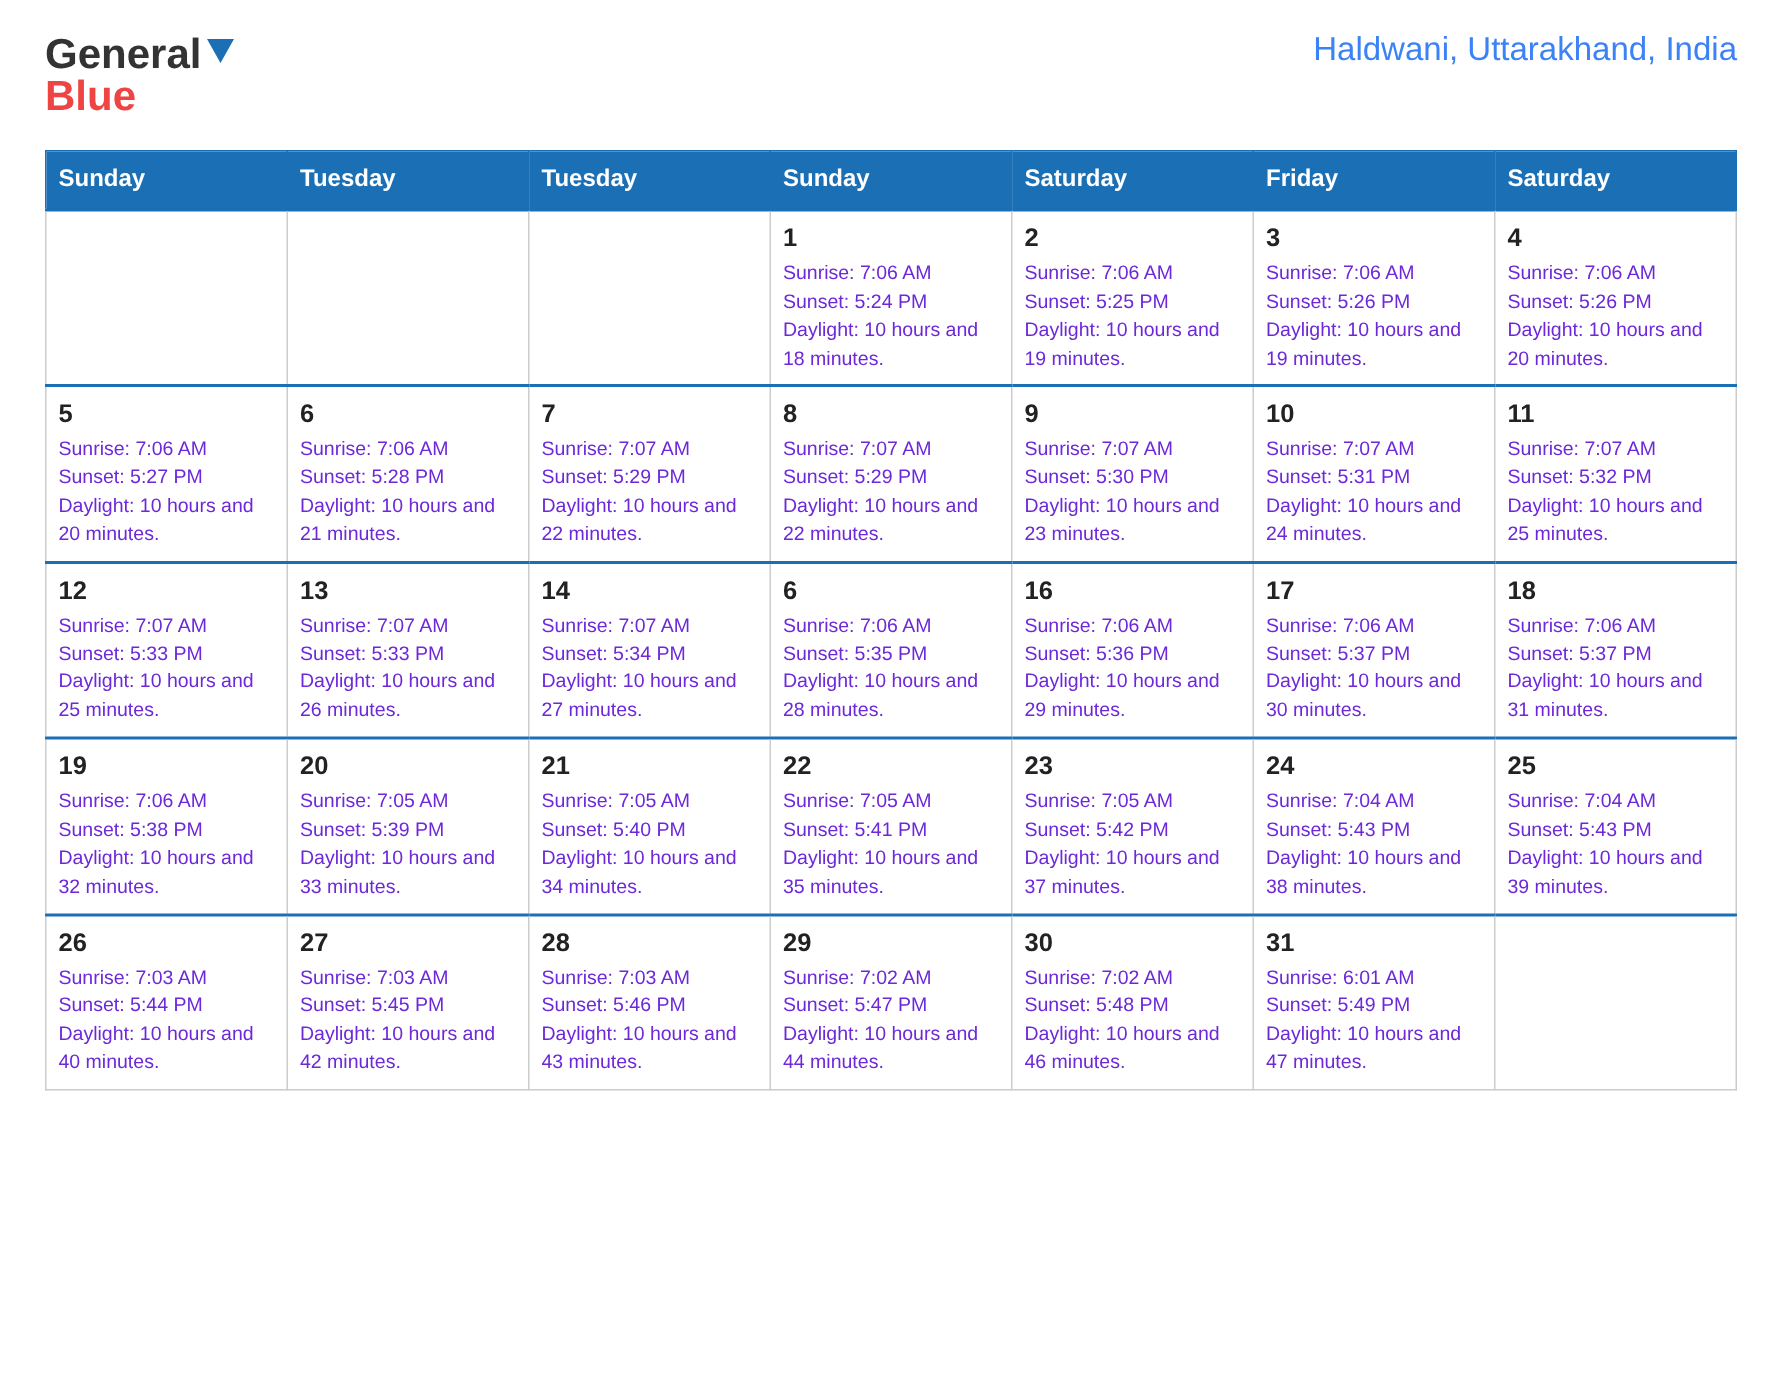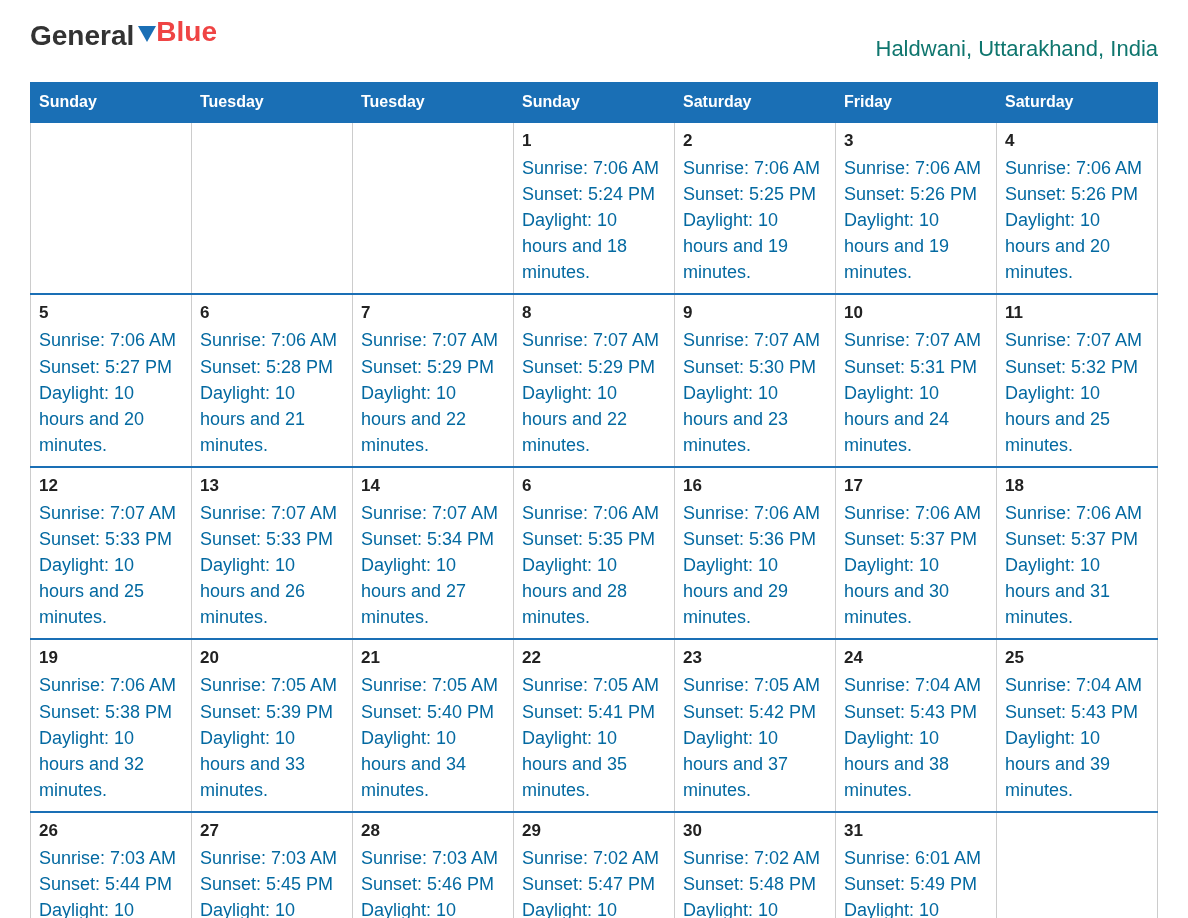--- a/index.html
+++ b/index.html
@@ -11,40 +11,40 @@
       min-height: 918px;
     }
     .header {
       display: flex;
       justify-content: space-between;
       align-items: flex-start;
       margin-bottom: 20px;
     }
     .logo {
       display: flex;
-      flex-direction: row;
+      flex-direction: column;
       align-items: flex-start;
     }
     .logo-text {
       display: flex;
       align-items: center;
     }
     .title-block {
       text-align: right;
     }
     .month-title {
       font-size: 52px;
       font-weight: normal;
       color: #222;
       line-height: 1.1;
     }
     .subtitle {
       font-size: 22px;
-      color: #0f766e;
-      margin-top: 16px;
+      color: #3b82f6;
+      margin-top: 0;
     }
     .calendar {
       width: 100%;
       border-collapse: collapse;
       border: 1px solid #aaa;
     }
     .calendar th {
       background-color: #1a6fb5;
       color: #fff;
       font-size: 16px;
@@ -63,22 +63,22 @@
       color: #333;
     }
     .day-num {
       font-size: 17px;
       font-weight: bold;
       color: #222;
       margin-bottom: 4px;
       display: block;
     }
     .day-info {
-      color: #0369a1;
-      font-size: 18px;
+      color: #6d28d9;
+      font-size: 13px;
       line-height: 1.45;
     }
     .empty-cell {
       background: #fff;
     }
     tr.week-row td {
       border-top: 2px solid #1a6fb5;
     }
   </style>
 </head>

